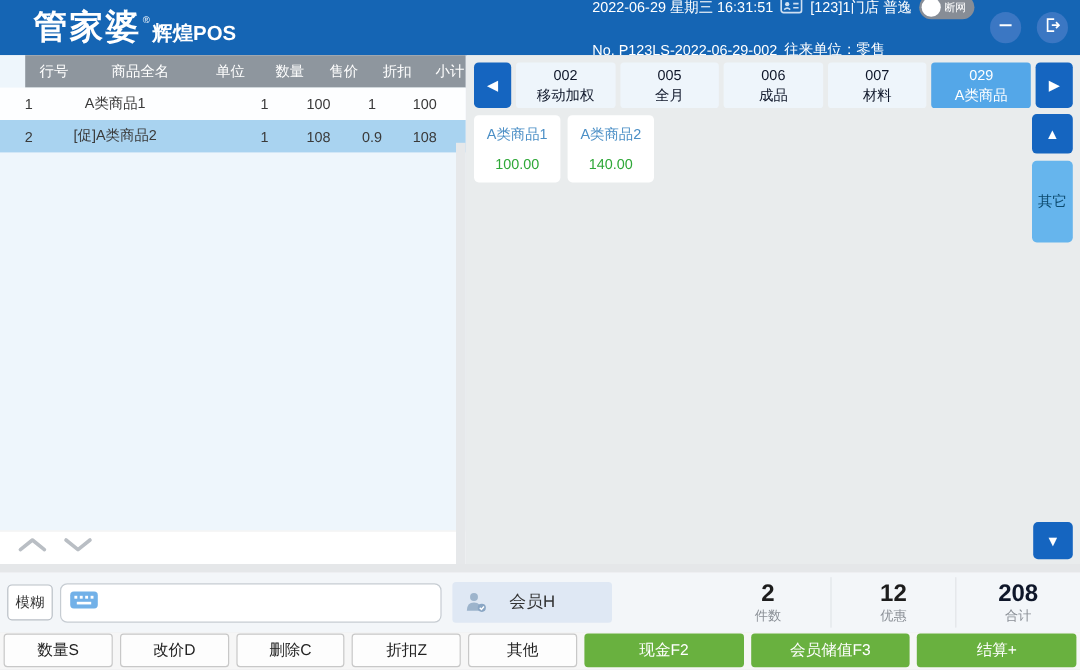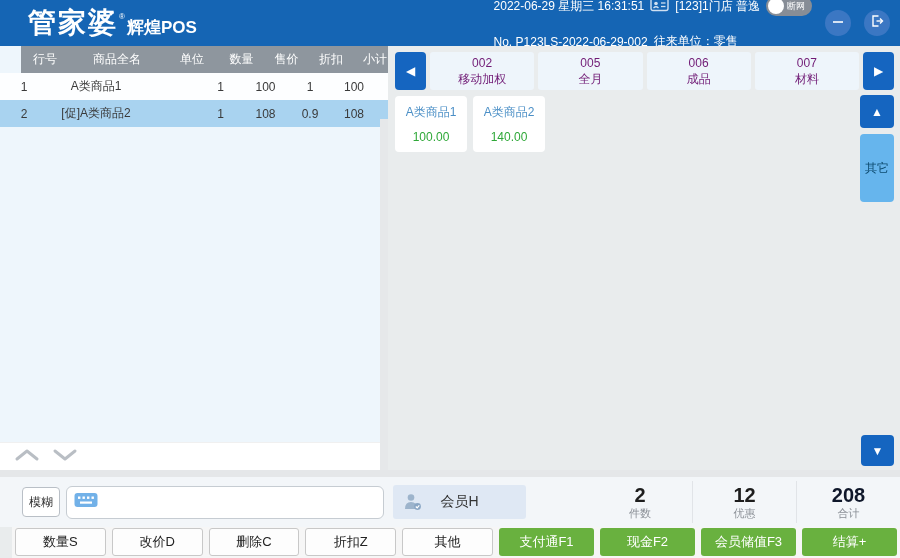--- a/index.html
+++ b/index.html
@@ -39,61 +39,61 @@
   .pager svg { cursor:pointer; }
 
   
   .catalog { position:absolute; left:389px; top:46px; right:0; height:424px; background:#e9eced; }
   .tab-row { position:absolute; left:6px; top:6px; right:6px; height:38px; display:flex; gap:4px; }
   .arrow-btn { background:#1565c0; color:#fff; border:none; border-radius:4px; font-size:12px;
                display:flex; align-items:center; justify-content:center; cursor:pointer; }
   .tab-row .arrow-btn { width:31px; height:38px; flex:0 0 31px; }
   .tabs { flex:1; display:flex; gap:4px; }
   .cat-tab { flex:1; background:#eef5fb; border-radius:3px; display:flex; flex-direction:column;
-             align-items:center; justify-content:center; font-size:12px; color:#701a75;
+             align-items:center; justify-content:center; font-size:12px; color:#0f172a;
              line-height:1.35; cursor:pointer; }
   .cat-tab.active { background:#54a7e8; color:#fff; }
   .side-col { position:absolute; right:6px; top:49px; width:34px; display:flex;
               flex-direction:column; gap:6px; }
   .side-col .arrow-btn { width:34px; height:33px; }
   .other-btn { height:68px; background:#66b5ed; border:none; border-radius:4px; font-size:12px;
                color:#0c4a6e; cursor:pointer; }
   .pgrid { position:absolute; left:6px; top:50px; right:46px; bottom:40px; display:flex;
            flex-wrap:wrap; gap:6px; align-content:flex-start; }
   .pcard { width:72px; height:56px; background:#fff; border-radius:4px; display:flex;
            flex-direction:column; align-items:center; justify-content:space-evenly;
            font-size:12px; cursor:pointer; }
   .pcard.alt { background:#ffffff;align-items:center; }
   .p-name { color:#4b8fc6; }
   .p-price { color:#2fa838; }
   .down-btn { position:absolute; right:6px; bottom:4px; width:33px; height:31px; }
 
   
   .bbar { position:absolute; left:0; top:470px; right:0; height:57px; background:#f3f6f9;
-          border-top:7px solid #e5e7e9; display:flex; align-items:center; padding-left:22px; }
+          border-top:7px solid #e5e7e9; display:flex; align-items:center; padding-left:6px; }
   .fuzzy-btn { width:38px; height:30px; background:#fff; border:1px solid #b9bfc6;
                border-radius:4px; font-size:12px; color:#333; cursor:pointer; }
   .search-box { width:318px; height:33px; margin-left:6px; background:#fff;
                 border:1px solid #c6ccd2; border-radius:6px; display:flex; align-items:center;
                 padding:0 7px; }
   .search-box input { border:none; outline:none; flex:1; font-size:13px; margin-left:6px;
                 font-family:inherit; background:transparent; }
   .member-btn { position:relative; width:133px; height:34px; margin-left:9px; background:#dfe8f4;
                 border:none; border-radius:3px; font-size:14px; color:#333; cursor:pointer; }
   .member-btn svg { position:absolute; left:10px; top:7px; }
   .stats { margin-left:auto; display:flex; align-items:center; height:100%; }
   .stat { width:104px; height:42px; display:flex; flex-direction:column; align-items:center;
           justify-content:center; }
   .stat + .stat { border-left:1px solid #e1e4e8; }
   .stat-value { font-size:20px; font-weight:bold; color:#1d1d1d; line-height:1.1; }
   .stat.accent .stat-value { color:#0f172a; }
   .stat-label { font-size:11px; color:#8a8f96; }
 
   
-  .abar { position:absolute; left:12px; top:527px; right:0; height:31px; background:#f6f6f6;
+  .abar { position:absolute; left:0; top:527px; right:0; height:31px; background:#f6f6f6;
           display:flex; gap:6px; padding:1px 3px 2px 3px; }
   .white-actions { display:flex; gap:6px; width:478px; }
   .green-actions { display:flex; gap:6px; flex:1; }
   .act { flex:1; border-radius:3px; font-size:13px; cursor:pointer; font-family:inherit; }
   .act.white { background:#fdfdfd; border:1px solid #c8c8c8; color:#222; }
   .act.green { background:#69b13f; border:none; color:#fff; }
 </style>
 </head>
 <body>
 
@@ -208,20 +208,24 @@
           <div class="cat-tab">
             <div>006</div>
             <div>成品</div>
           </div>
 
           <div class="cat-tab">
             <div>007</div>
             <div>材料</div>
           </div>
 
+          <div class="cat-tab active">
+            <div>029</div>
+            <div>A类商品</div>
+          </div>
         </div>
       <button class="arrow-btn">
           <span>▶</span>
         </button>
     </div>
     <div class="side-col">
       <button class="arrow-btn">
           <span>▲</span>
         </button>
       <button class="other-btn">其它</button>
@@ -288,20 +292,19 @@
     <div class="white-actions">
 
     <button class="act white">数量S</button>
         <button class="act white">改价D</button>
         <button class="act white">删除C</button>
         <button class="act white">折扣Z</button>
         <button class="act white">其他</button>
       </div>
     <div class="green-actions">
 
-    <button class="act green">支付通F1</button>
         <button class="act green">现金F2</button>
         <button class="act green">会员储值F3</button>
         <button class="act green">结算+</button>
       </div>
   </div>
 
 </div>
 
 </body></html>

